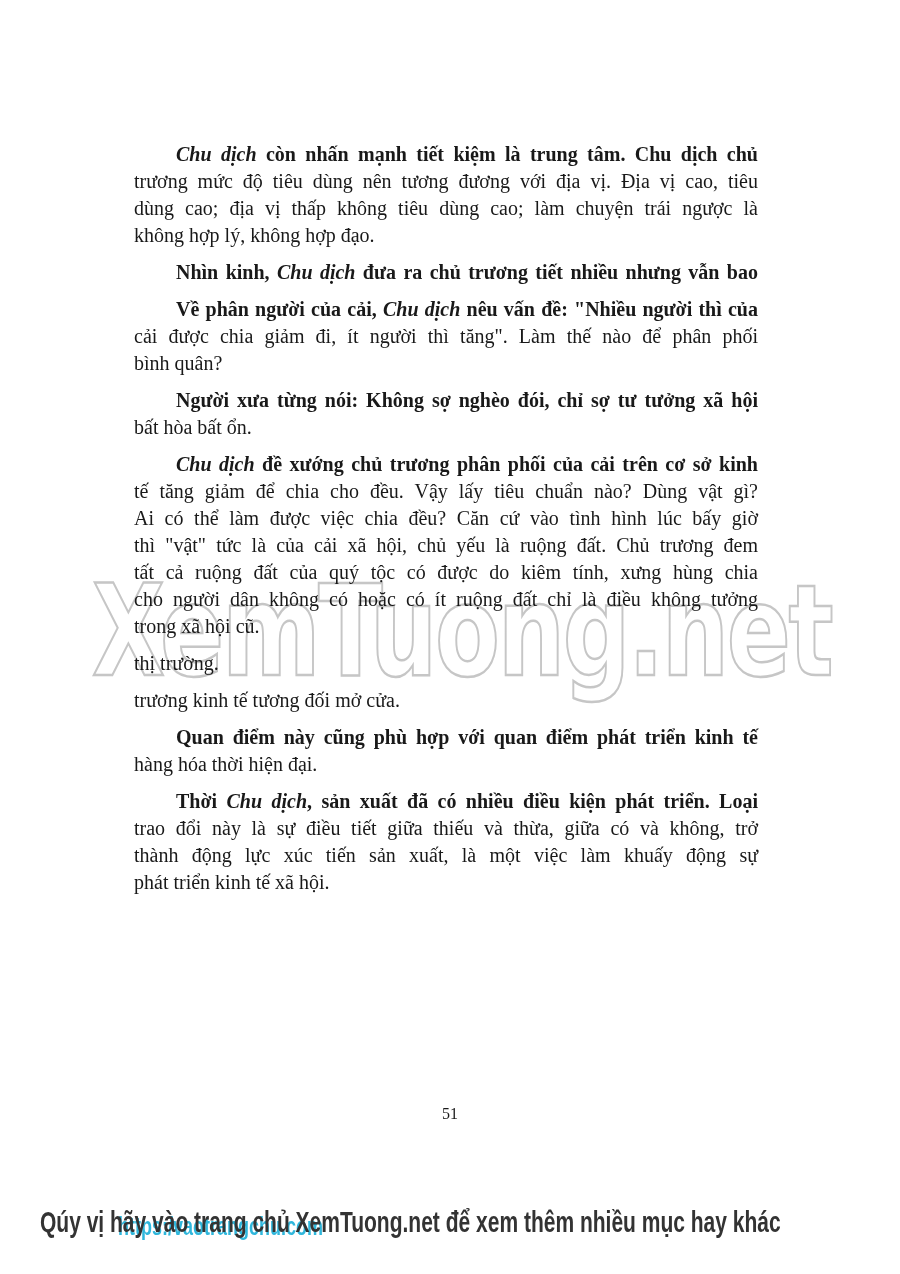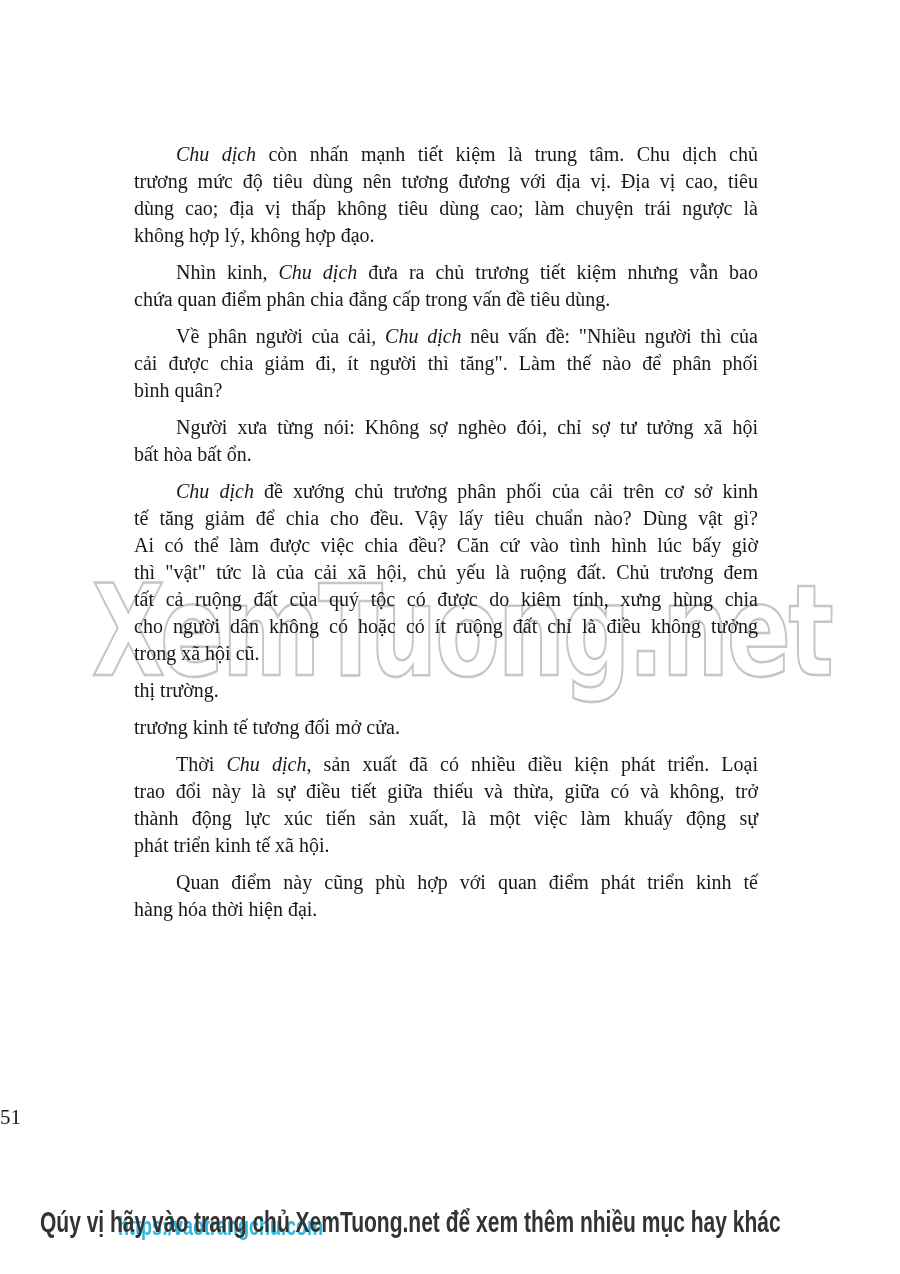--- a/index.html
+++ b/index.html
@@ -14,26 +14,26 @@
     color:rgba(255,255,255,0.45);
     -webkit-text-stroke:2.5px #c6c6c6;
     transform:scaleX(0.75); transform-origin:left top;
   }
   .text-column {
     position:absolute; left:134px; top:141px; width:624px; z-index:2;
     font-size:20px; line-height:27px; color:#191919;
   }
   .paragraph { margin:0 0 10px 0; }
   .line { text-align:justify; text-align-last:justify; }
-  .line.first { padding-left:42px; }
+  .line.first { padding-left:42px;font-weight:bold; }
   .line.last { text-align-last:left; }
   .italic { font-style:italic; }
   .page-number {
     position:absolute; left:0; top:1105px; width:900px; z-index:2;
-    font-size:21px; color:#191919;
+    text-align:center; font-size:16px; color:#191919;
   }
   .footer {
     position:absolute; left:40px; top:1205px; width:860px; height:50px; z-index:2;
     font-family:"Liberation Sans", sans-serif;
   }
   .footer-underlay {
     position:absolute; left:78px; top:7px; z-index:1;
     font-size:25px; font-weight:700; color:#2fb7dc;
     transform:scaleX(0.72); transform-origin:left top; white-space:nowrap;
   }
@@ -49,22 +49,21 @@
 <div class="page">
   <div class="watermark">XemTuong.net</div>
   <div class="text-column">
       <div class="paragraph">
         <div class="line first"><span class="italic">Chu dịch</span><span> còn nhấn mạnh tiết kiệm là trung tâm. Chu dịch chủ</span></div>
         <div class="line"><span>trương mức độ tiêu dùng nên tương đương với địa vị. Địa vị cao, tiêu</span></div>
         <div class="line"><span>dùng cao; địa vị thấp không tiêu dùng cao; làm chuyện trái ngược là</span></div>
         <div class="line last"><span>không hợp lý, không hợp đạo.</span></div>
       </div>
       <div class="paragraph">
-        <div class="line first"><span>Nhìn kinh, </span><span class="italic">Chu dịch</span><span> đưa ra chủ trương tiết kiệm nhưng vẫn bao</span></div>
-        <div class="line last"><span>chứa quan điểm phân chia đẳng cấp trong vấn đề tiêu dùng.</span></div>
+        <div class="line first"><span>Nhìn kinh, </span><span class="italic">Chu dịch</span><span> đưa ra chủ trương tiết nhiều nhưng vẫn bao</span></div>
       </div>
       <div class="paragraph">
         <div class="line first"><span>Về phân người của cải, </span><span class="italic">Chu dịch</span><span> nêu vấn đề: "Nhiều người thì của</span></div>
         <div class="line"><span>cải được chia giảm đi, ít người thì tăng". Làm thế nào để phân phối</span></div>
         <div class="line last"><span>bình quân?</span></div>
       </div>
       <div class="paragraph">
         <div class="line first"><span>Người xưa từng nói: Không sợ nghèo đói, chỉ sợ tư tưởng xã hội</span></div>
         <div class="line last"><span>bất hòa bất ổn.</span></div>
       </div>
@@ -77,28 +76,28 @@
         <div class="line"><span>cho người dân không có hoặc có ít ruộng đất chỉ là điều không tưởng</span></div>
         <div class="line last"><span>trong xã hội cũ.</span></div>
       </div>
       <div class="paragraph">
         <div class="line last"><span>thị trường.</span></div>
       </div>
       <div class="paragraph">
         <div class="line last"><span>trương kinh tế tương đối mở cửa.</span></div>
       </div>
       <div class="paragraph">
+        <div class="line first"><span>Quan điểm này cũng phù hợp với quan điểm phát triển kinh tế</span></div>
+        <div class="line last"><span>hàng hóa thời hiện đại.</span></div>
+      </div>
+      <div class="paragraph">
         <div class="line first"><span>Thời </span><span class="italic">Chu dịch</span><span>, sản xuất đã có nhiều điều kiện phát triển. Loại</span></div>
         <div class="line"><span>trao đổi này là sự điều tiết giữa thiếu và thừa, giữa có và không, trở</span></div>
         <div class="line"><span>thành động lực xúc tiến sản xuất, là một việc làm khuấy động sự</span></div>
         <div class="line last"><span>phát triển kinh tế xã hội.</span></div>
-      </div>
-      <div class="paragraph">
-        <div class="line first"><span>Quan điểm này cũng phù hợp với quan điểm phát triển kinh tế</span></div>
-        <div class="line last"><span>hàng hóa thời hiện đại.</span></div>
       </div>
     </div>
   <div class="page-number">51</div>
   <div class="footer">
     <span class="footer-underlay">https:/vaotrangchu.com</span>
     <span class="footer-text">Qúy vị hãy vào trang chủ XemTuong.net để xem thêm nhiều mục hay khác</span>
   </div>
 </div>
 
 </body></html>

